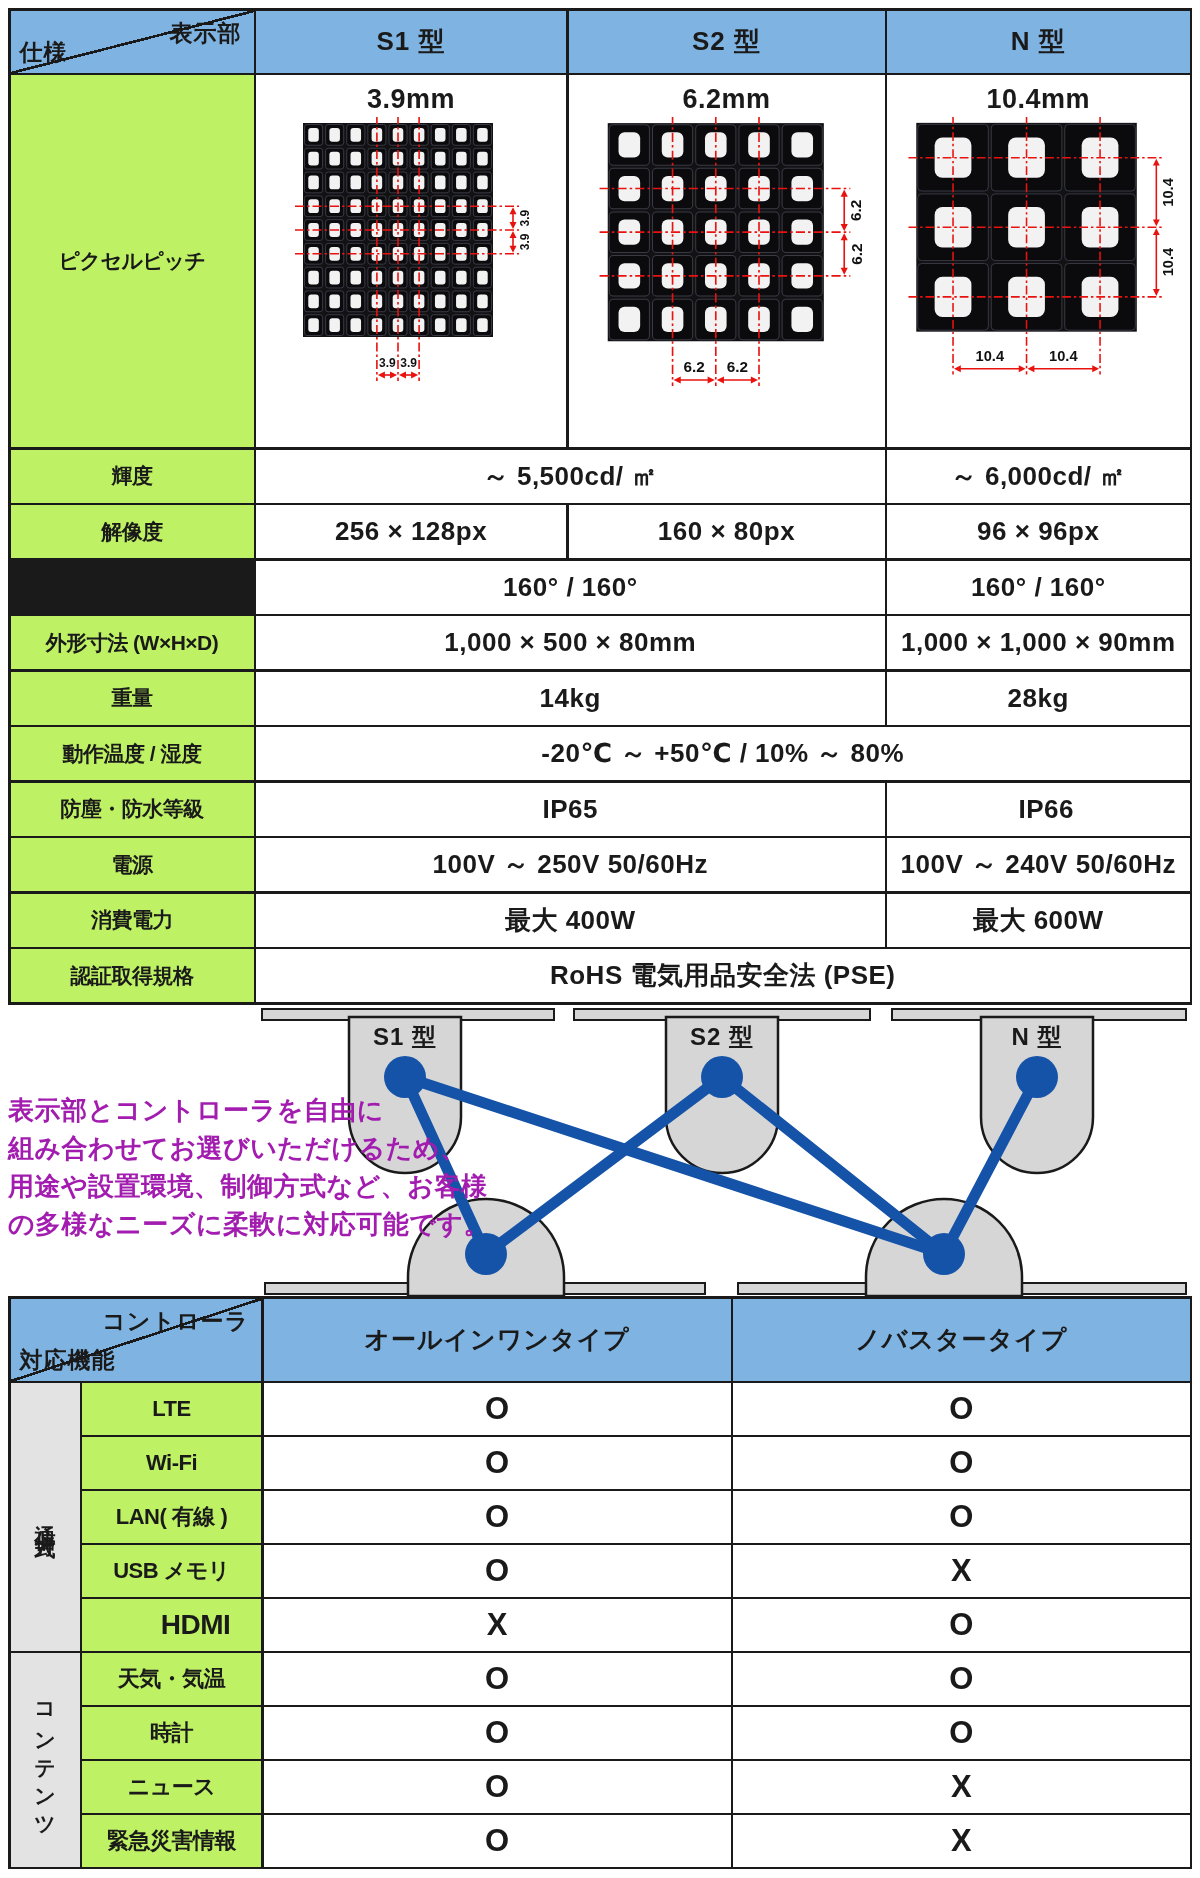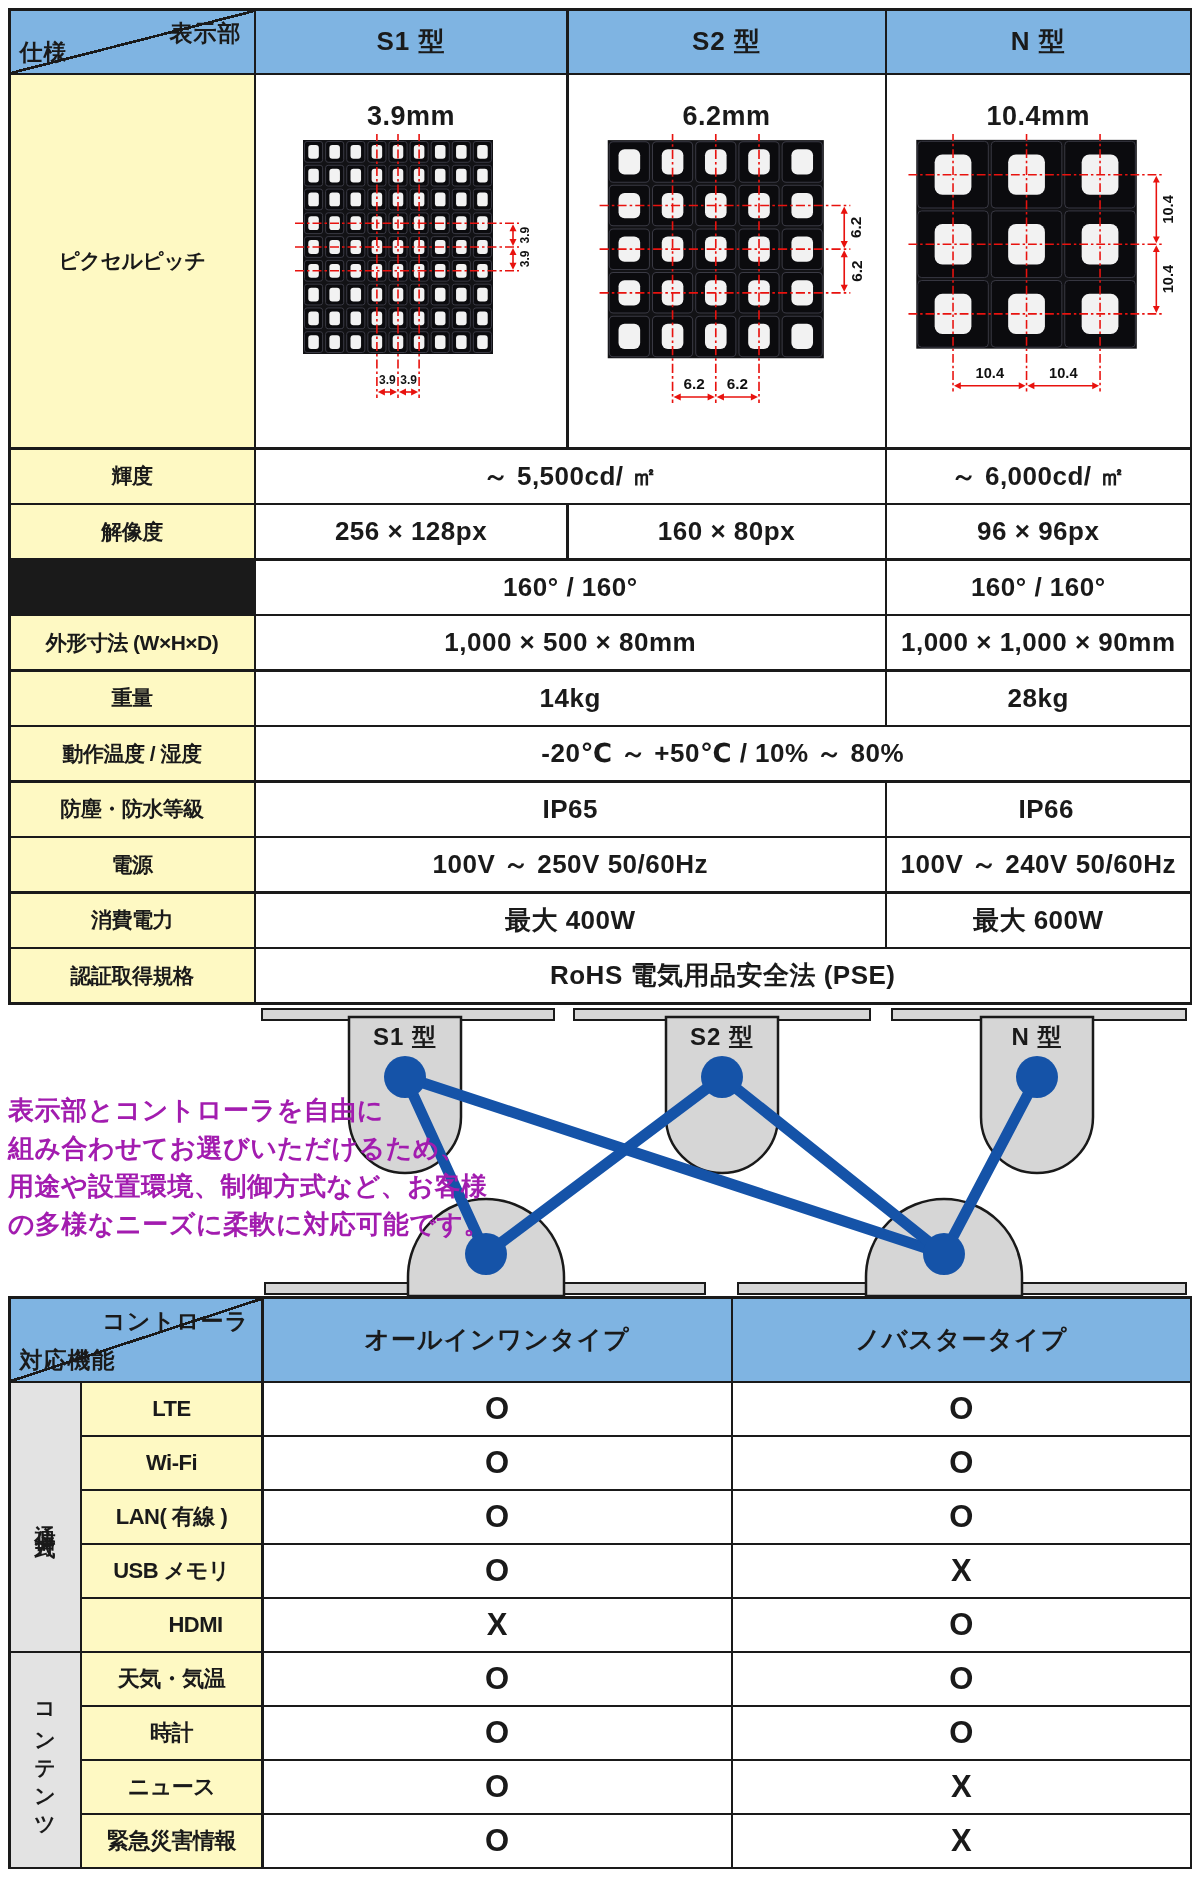--- a/index.html
+++ b/index.html
@@ -8,31 +8,31 @@
     font-family:"Liberation Sans","DejaVu Sans",sans-serif;color:#1a1a1a;
   }
   .tbl{
     position:absolute;left:8px;width:1184px;box-sizing:border-box;
     display:grid;background:#1a1a1a;padding:2.5px;gap:2.5px;
   }
   .spec{top:8px;grid-template-columns:243px 310px 316px 1fr;grid-template-rows:62px 372px repeat(10,53px);}
   .ctrl{top:1296px;grid-template-columns:69px 179px 467px 1fr;grid-template-rows:82px repeat(9,51.5px);}
   .cell{background:#fff;display:flex;align-items:center;justify-content:center;overflow:hidden;}
   .head{background:#7fb4e2;font-weight:bold;font-size:26px;letter-spacing:1px;}
-  .rowlabel{background:#fef9c3;font-weight:bold;font-size:21px;letter-spacing:-0.5px;text-align:center;}
+  .rowlabel{background:#bef264;font-weight:bold;font-size:21px;letter-spacing:-0.5px;text-align:center;}
   .groupcell{background:#e3e3e3;font-weight:bold;font-size:21px;writing-mode:vertical-rl;text-orientation:upright;letter-spacing:4px;}
   .val{font-weight:bold;font-size:26px;letter-spacing:0.5px;white-space:nowrap;}
   .mark{font-weight:bold;font-size:31px;}
   .corner{position:relative;background-color:#7fb4e2;
     background-image:linear-gradient(to bottom right,rgba(0,0,0,0) calc(50% - 1.3px),#1a1a1a calc(50% - 1.3px),#1a1a1a calc(50% + 1.3px),rgba(0,0,0,0) calc(50% + 1.3px));}
   .corner span{position:absolute;font-weight:bold;font-size:23px;letter-spacing:1px;}
   .corner .c-tr{top:7px;right:12px;}
   .corner .c-bl{bottom:5px;left:9px;}
   .pitch{flex-direction:column;justify-content:flex-start;padding-top:6px;}
-  .ptitle{font-weight:bold;font-size:27px;letter-spacing:0.5px;height:36px;flex:0 0 36px;display:flex;align-items:center;margin-top:17px;}
+  .ptitle{font-weight:bold;font-size:27px;letter-spacing:0.5px;height:36px;flex:0 0 36px;display:flex;align-items:center;}
   .module{width:100%;height:300px;flex:0 0 300px;}
   .combo{position:absolute;left:0;top:1005px;width:1200px;height:291px;}
   .combo svg{position:absolute;left:0;top:0;width:1200px;height:291px;}
   .tabLabel{position:absolute;top:16px;width:112px;text-align:center;font-weight:bold;font-size:24px;letter-spacing:1px;}
   .combo-desc{position:absolute;left:8px;top:86px;width:600px;}
   .combo-desc div{font-weight:bold;font-size:26px;line-height:38px;color:#a21caf;letter-spacing:0.5px;white-space:nowrap;}
 </style>
 </head>
 <body>
 
@@ -451,21 +451,21 @@
     <div class="cell mark" style="grid-area: 2 / 4;">O</div>
     <div class="cell rowlabel" style="font-size: 22px; grid-area: 3 / 2;">Wi-Fi</div>
     <div class="cell mark" style="grid-area: 3 / 3;">O</div>
     <div class="cell mark" style="grid-area: 3 / 4;">O</div>
     <div class="cell rowlabel" style="font-size: 22px; grid-area: 4 / 2;">LAN( 有線 )</div>
     <div class="cell mark" style="grid-area: 4 / 3;">O</div>
     <div class="cell mark" style="grid-area: 4 / 4;">O</div>
     <div class="cell rowlabel" style="font-size: 22px; grid-area: 5 / 2;">USB メモリ</div>
     <div class="cell mark" style="grid-area: 5 / 3;">O</div>
     <div class="cell mark" style="grid-area: 5 / 4;">X</div>
-    <div class="cell rowlabel" style="font-size: 22px; grid-area: 6 / 2; padding-left: 48px;">HDMI</div>
+    <div class="cell rowlabel" style="font-size: 28px; grid-area: 6 / 2; padding-left: 48px;">HDMI</div>
     <div class="cell mark" style="grid-area: 6 / 3;">X</div>
     <div class="cell mark" style="grid-area: 6 / 4;">O</div>
     <div class="cell groupcell" style="grid-area: 7 / 1 / span 4;">コンテンツ</div>
     <div class="cell rowlabel" style="font-size: 22px; grid-area: 7 / 2;">天気・気温</div>
     <div class="cell mark" style="grid-area: 7 / 3;">O</div>
     <div class="cell mark" style="grid-area: 7 / 4;">O</div>
     <div class="cell rowlabel" style="font-size: 22px; grid-area: 8 / 2;">時計</div>
     <div class="cell mark" style="grid-area: 8 / 3;">O</div>
     <div class="cell mark" style="grid-area: 8 / 4;">O</div>
     <div class="cell rowlabel" style="font-size: 22px; grid-area: 9 / 2;">ニュース</div>

